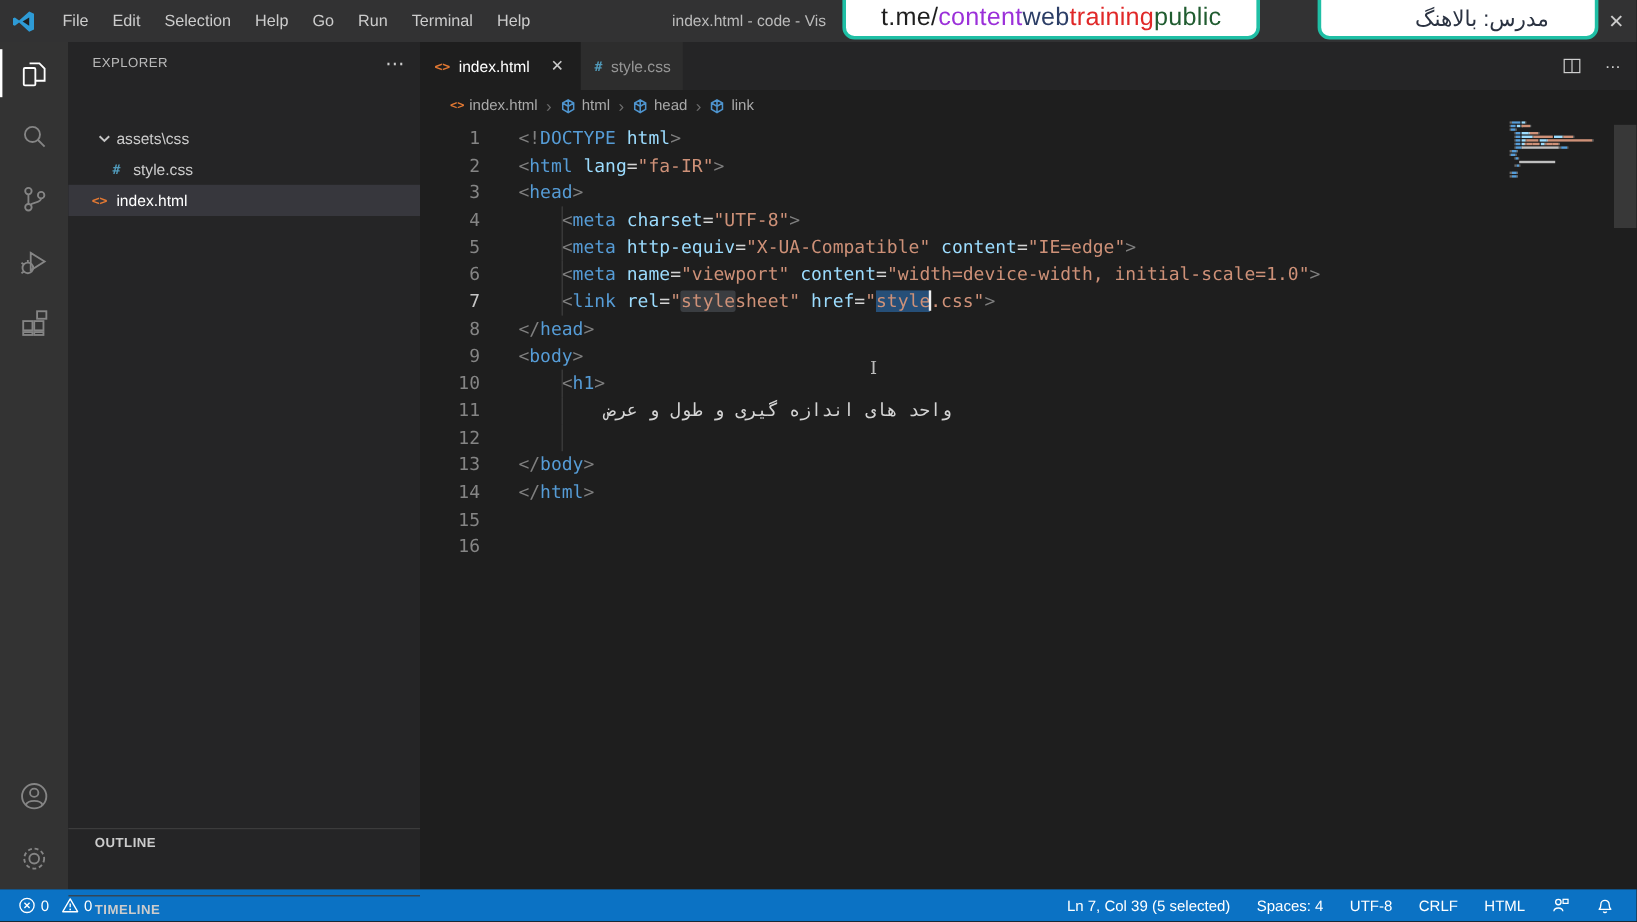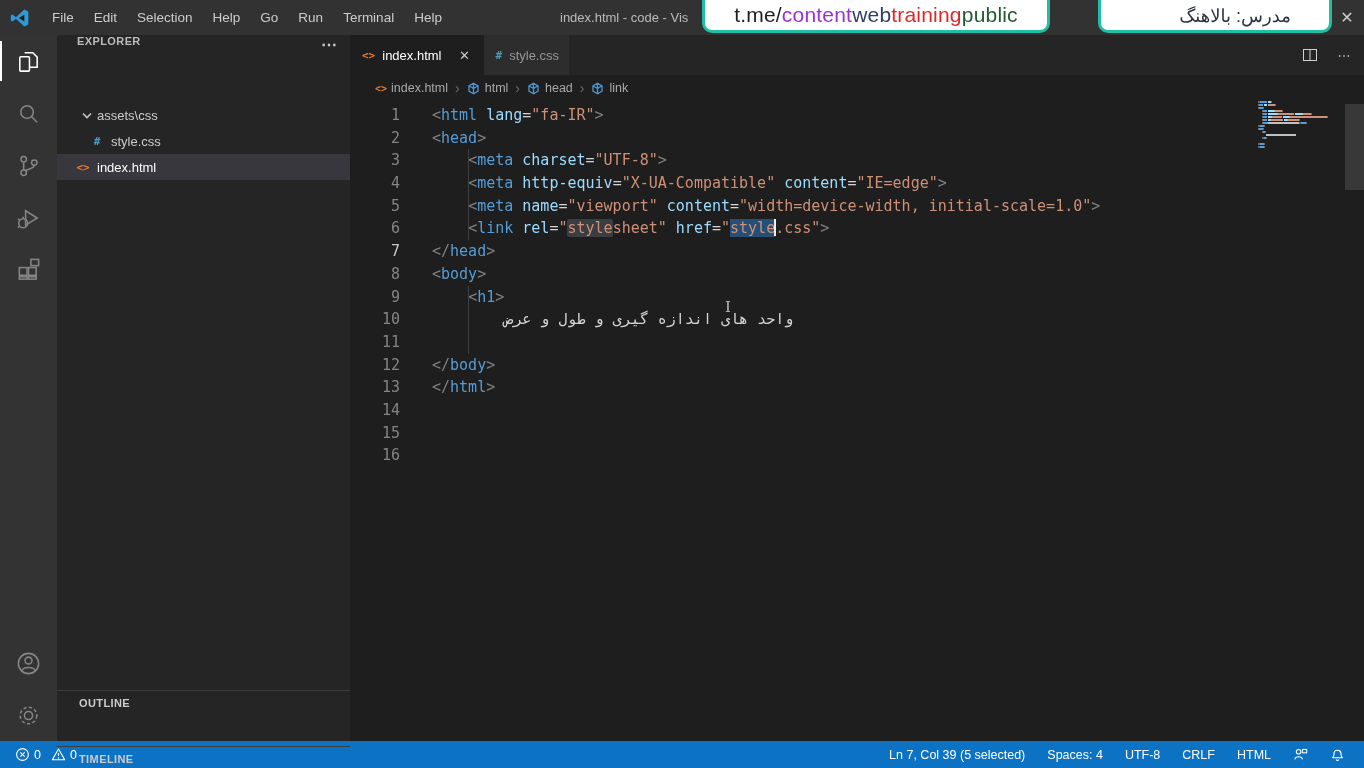--- a/index.html
+++ b/index.html
@@ -29,22 +29,22 @@
   .main { display:flex; height:706px; }
   
   .activitybar { width:57px; background:#333333; display:flex; flex-direction:column; align-items:center; flex:0 0 auto; }
   .ab-icon { width:57px; height:52px; display:flex; align-items:center; justify-content:center; color:#858585; position:relative; cursor:pointer; }
   .ab-icon svg { width:27px; height:27px; }
   .ab-icon.active { color:#ffffff; }
   .ab-icon.active::before { content:""; position:absolute; left:0; top:6px; bottom:6px; width:2px; background:#ffffff; }
   .ab-spacer { flex:1; }
   
   .sidebar { width:293px; background:#252526; flex:0 0 auto; position:relative; font-size:13px; }
-  .sb-header { height:35px; display:flex; padding:0 12px 0 20px; color:#bbbbbb;
-    font-size:11px; letter-spacing:.4px;font-weight:bold; }
+  .sb-header { height:35px; display:flex; align-items:center; padding:0 12px 0 20px; color:#bbbbbb;
+    font-size:11px; letter-spacing:.4px; }
   .sb-header .ellipsis { margin-left:auto; color:#cccccc; font-size:16px; cursor:pointer; letter-spacing:1px;}
   .tree { position:absolute; top:67px; left:0; right:0; }
   .tree-row { height:26px; display:flex; align-items:center; color:#cccccc; cursor:pointer; white-space:pre; }
   .tree-row.selected { background:#37373d; color:#ffffff; }
   .tree-row.bold { font-weight:bold; font-size:11.5px; letter-spacing:.4px; }
   .tree-row .twist { width:16px; height:16px; color:#c5c5c5; flex:0 0 auto; margin-right:2px;}
   .tree-row .ficon { width:16px; text-align:center; margin-right:6px; font-weight:bold; font-size:11px; flex:0 0 auto;
     font-family:"DejaVu Sans Mono",monospace; }
   .sb-panel { position:absolute; left:0; right:0; height:24px; border-top:1px solid #3c3c3c; display:flex;
     align-items:center; padding-left:4px; color:#cccccc; font-size:11px; font-weight:bold; letter-spacing:.4px; cursor:pointer;}
@@ -275,20 +275,21 @@
             <div>9</div>
             <div>10</div>
             <div>11</div>
             <div>12</div>
             <div>13</div>
             <div>14</div>
             <div>15</div>
             <div>16</div>
           </div>
         <div class="code-lines">
+            <div class="code-line"><span class="tk-p">&lt;!</span><span class="tk-t">DOCTYPE</span><span class="tk-w"> </span><span class="tk-a">html</span><span class="tk-p">&gt;</span></div>
             <div class="code-line"><span class="tk-p">&lt;</span><span class="tk-t">html</span><span class="tk-w"> </span><span class="tk-a">lang</span><span class="tk-x">=</span><span class="tk-s">"fa-IR"</span><span class="tk-p">&gt;</span></div>
             <div class="code-line"><span class="tk-p">&lt;</span><span class="tk-t">head</span><span class="tk-p">&gt;</span></div>
             <div class="code-line"><span class="guide"></span><span class="tk-w">    </span><span class="tk-p">&lt;</span><span class="tk-t">meta</span><span class="tk-w"> </span><span class="tk-a">charset</span><span class="tk-x">=</span><span class="tk-s">"UTF-8"</span><span class="tk-p">&gt;</span></div>
             <div class="code-line"><span class="guide"></span><span class="tk-w">    </span><span class="tk-p">&lt;</span><span class="tk-t">meta</span><span class="tk-w"> </span><span class="tk-a">http-equiv</span><span class="tk-x">=</span><span class="tk-s">"X-UA-Compatible"</span><span class="tk-w"> </span><span class="tk-a">content</span><span class="tk-x">=</span><span class="tk-s">"IE=edge"</span><span class="tk-p">&gt;</span></div>
             <div class="code-line"><span class="guide"></span><span class="tk-w">    </span><span class="tk-p">&lt;</span><span class="tk-t">meta</span><span class="tk-w"> </span><span class="tk-a">name</span><span class="tk-x">=</span><span class="tk-s">"viewport"</span><span class="tk-w"> </span><span class="tk-a">content</span><span class="tk-x">=</span><span class="tk-s">"width=device-width, initial-scale=1.0"</span><span class="tk-p">&gt;</span></div>
             <div class="code-line"><span class="guide"></span><span class="tk-w">    </span><span class="tk-p">&lt;</span><span class="tk-t">link</span><span class="tk-w"> </span><span class="tk-a">rel</span><span class="tk-x">=</span><span class="tk-s">"</span><span class="tk-s tk-hl">style</span><span class="tk-s">sheet"</span><span class="tk-w"> </span><span class="tk-a">href</span><span class="tk-x">=</span><span class="tk-s">"</span><span class="tk-s tk-sel">style</span><span class="cursor"></span><span class="tk-s">.css"</span><span class="tk-p">&gt;</span></div>
             <div class="code-line"><span class="tk-p">&lt;/</span><span class="tk-t">head</span><span class="tk-p">&gt;</span></div>
             <div class="code-line"><span class="tk-p">&lt;</span><span class="tk-t">body</span><span class="tk-p">&gt;</span></div>
             <div class="code-line"><span class="guide"></span><span class="tk-w">    </span><span class="tk-p">&lt;</span><span class="tk-t">h1</span><span class="tk-p">&gt;</span></div>
             <div class="code-line"><span class="guide"></span><span class="tk-w">        </span><span class="tk-x">واحد های اندازه گیری و طول و عرض</span></div>

